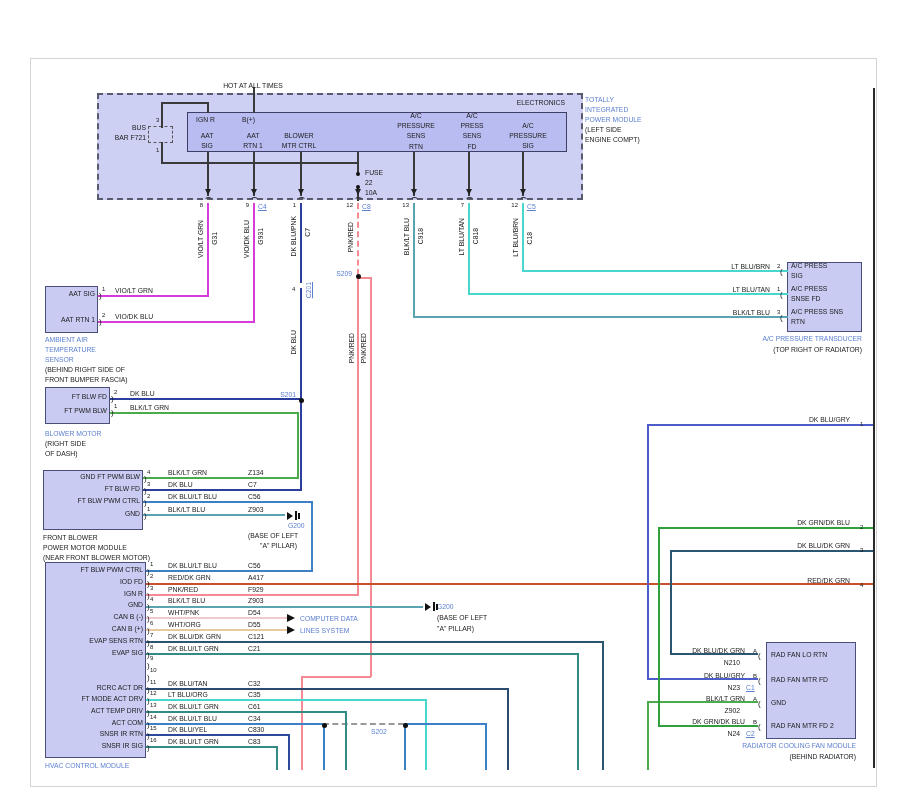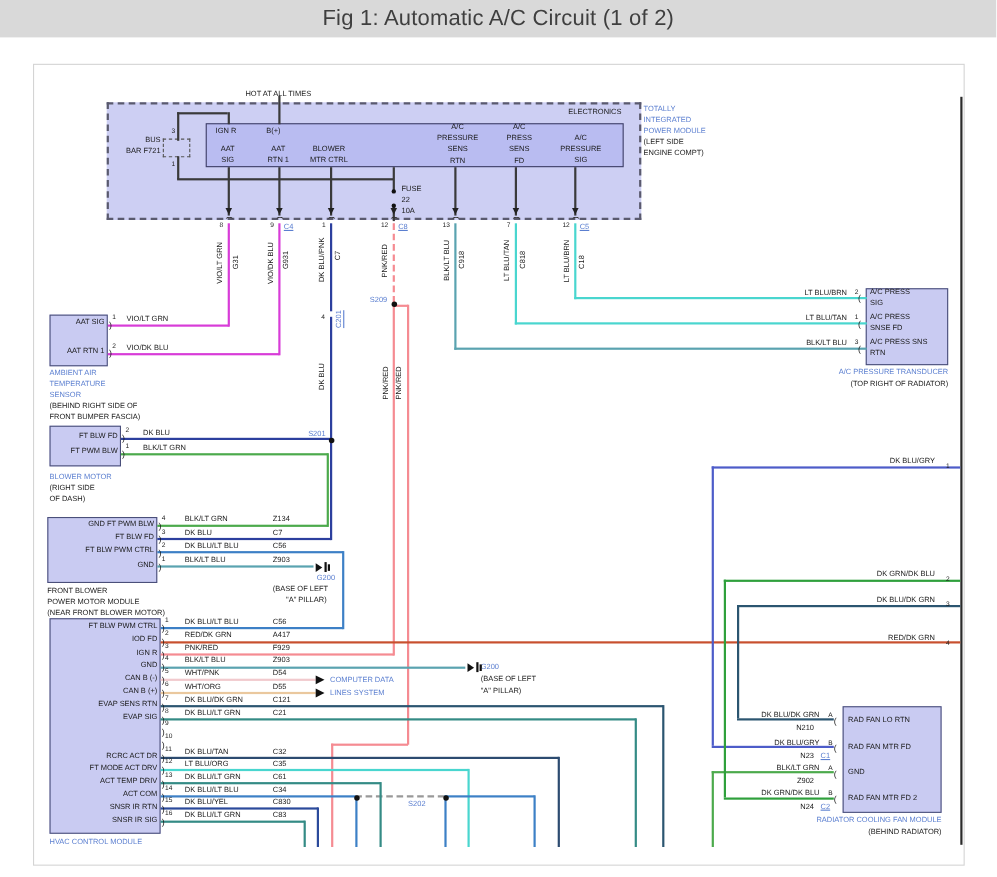--- a/index.html
+++ b/index.html
@@ -29,23 +29,20 @@
   .gnd{position:absolute;display:flex;align-items:center;}
   .g-tri{width:0;height:0;border-top:4px solid transparent;border-bottom:4px solid transparent;
     border-left:6px solid #111;}
   .g-b1{width:2px;height:9px;background:#111;margin-left:1.5px;}
   .g-b2{width:1.5px;height:6px;background:#111;margin-left:1.5px;}
 </style>
 </head>
 <body>
 
 <div id="stage">
-  <div id="titlebar">
-    <span class="t">Fig 1: Automatic A/C Circuit (1 of 2)</span>
-  </div>
   <div id="canvas">
       <div class="box frame" style="left: 30px; top: 58px; width: 847px; height: 729px;"></div>
       <div class="box o" style="left: 97px; top: 93px; width: 486px; height: 107px;"></div>
       <div class="box i" style="left: 187px; top: 112px; width: 380px; height: 40px;"></div>
       <div class="box bus" style="left: 148px; top: 126px; width: 25px; height: 17px;"></div>
       <div class="box" style="left: 45px; top: 286px; width: 53px; height: 47px;"></div>
       <div class="box" style="left: 45px; top: 387px; width: 65px; height: 37px;"></div>
       <div class="box" style="left: 43px; top: 470px; width: 100px; height: 60px;"></div>
       <div class="box" style="left: 45px; top: 562px; width: 101px; height: 196px;"></div>
       <div class="box" style="left: 787px; top: 262px; width: 75px; height: 70px;"></div>

